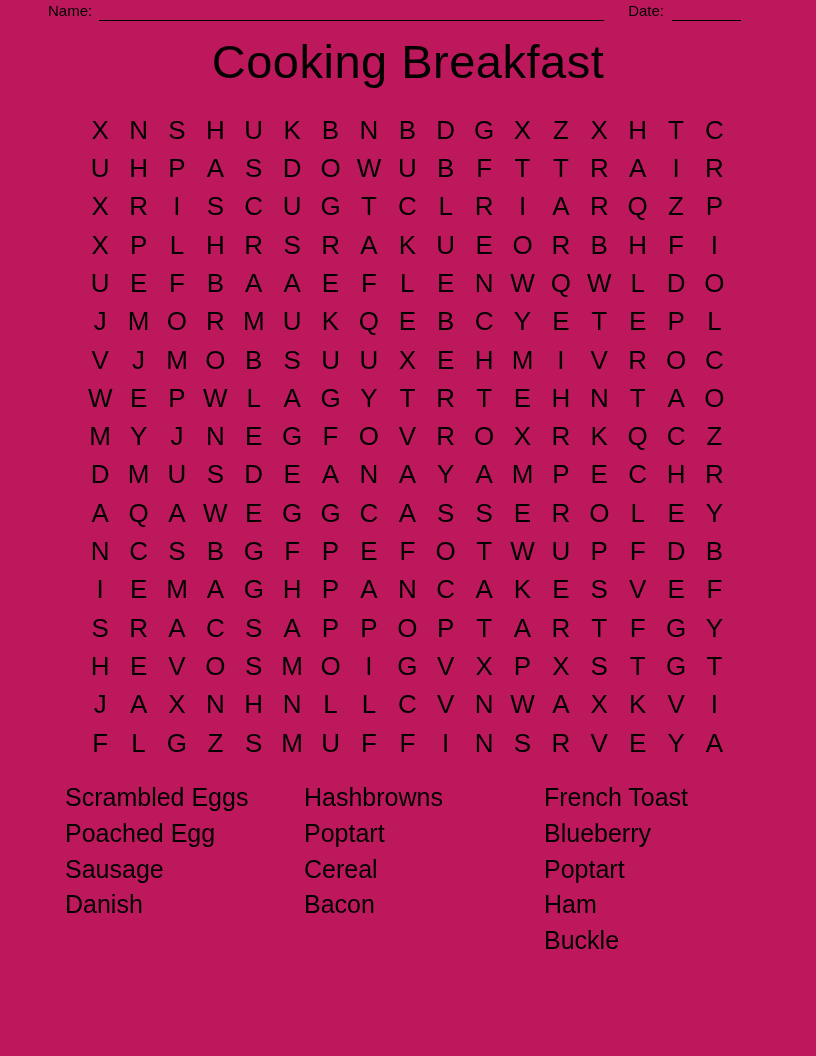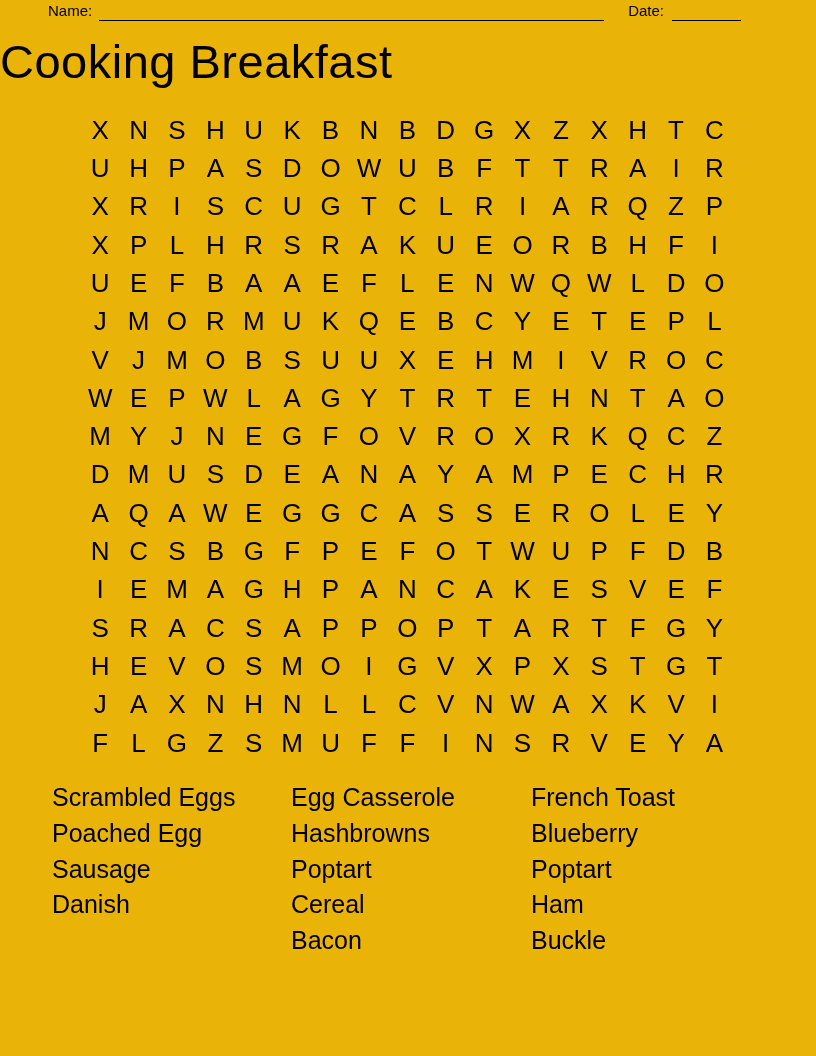--- a/index.html
+++ b/index.html
@@ -4,21 +4,21 @@
 <style>
   * { margin: 0; padding: 0; box-sizing: border-box; }
   html, body { background: #ffffff; }
   body {
     width: 816px; height: 1056px;
     font-family: "Liberation Sans", sans-serif;
     color: #000000;
     position: relative;
     overflow: hidden;
   }
-  .page { position: relative; width: 816px; height: 1056px; background: #eab308; }
+  .page { position: relative; width: 816px; height: 1056px; background: #be185d; }
 
   
   .header {
     position: absolute; top: 1px; left: 48px; width: 693px;
     display: flex; align-items: flex-end;
     font-size: 15px;
   }
   .field-label { white-space: nowrap; line-height: 20px; }
   .name-line {
     flex: 1 1 auto; margin-left: 7px;
@@ -26,40 +26,40 @@
   }
   .date-label { margin-left: 24px; }
   .date-line {
     width: 69px; margin-left: 8px;
     border-bottom: 1px solid #000; height: 18px;
   }
 
   
   .title {
     position: absolute; top: 34px; left: 0; width: 100%;
-    text-align: left;
+    text-align: center;
     font-size: 47px; font-weight: 400;
     letter-spacing: 0.5px;
   }
 
   
   .grid {
     position: absolute; top: 111px; left: 81px;
     display: grid;
     grid-template-columns: repeat(17, 38.4px);
     grid-auto-rows: 38.32px;
   }
   .cell {
     display: flex; align-items: center; justify-content: center;
     font-size: 26px; font-weight: 400;
   }
 
   
   .word-list {
-    position: absolute; top: 780px; left: 52px;
+    position: absolute; top: 780px; left: 65px;
     display: flex;
   }
   .word-col { width: 239px; }
   .word-col + .word-col { width: 240px; }
   .word {
     font-size: 25px; line-height: 35.8px;
     white-space: nowrap;
   }
 </style>
 </head>
@@ -369,21 +369,20 @@
     </div>
 
   <div class="word-list">
       <div class="word-col">
         <div class="word">Scrambled Eggs</div>
         <div class="word">Poached Egg</div>
         <div class="word">Sausage</div>
         <div class="word">Danish</div>
       </div>
       <div class="word-col">
-        <div class="word">Egg Casserole</div>
         <div class="word">Hashbrowns</div>
         <div class="word">Poptart</div>
         <div class="word">Cereal</div>
         <div class="word">Bacon</div>
       </div>
       <div class="word-col">
         <div class="word">French Toast</div>
         <div class="word">Blueberry</div>
         <div class="word">Poptart</div>
         <div class="word">Ham</div>

